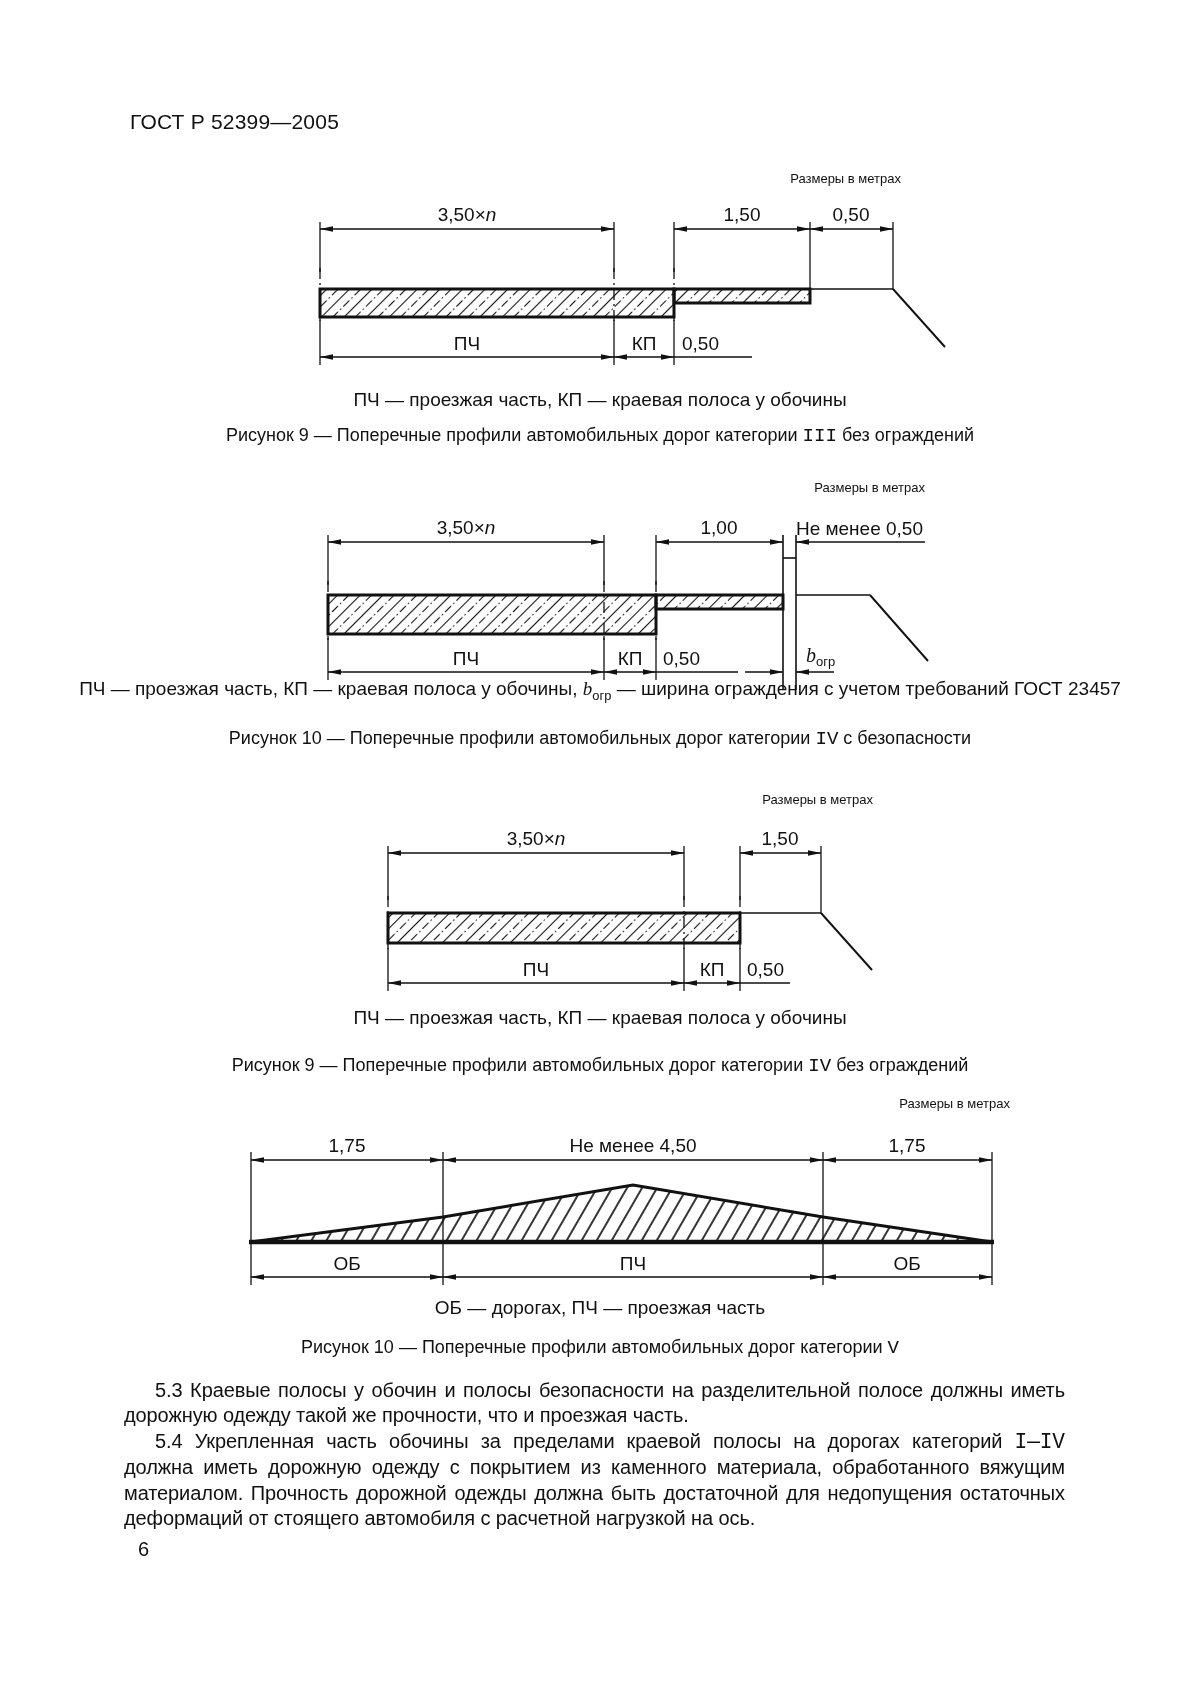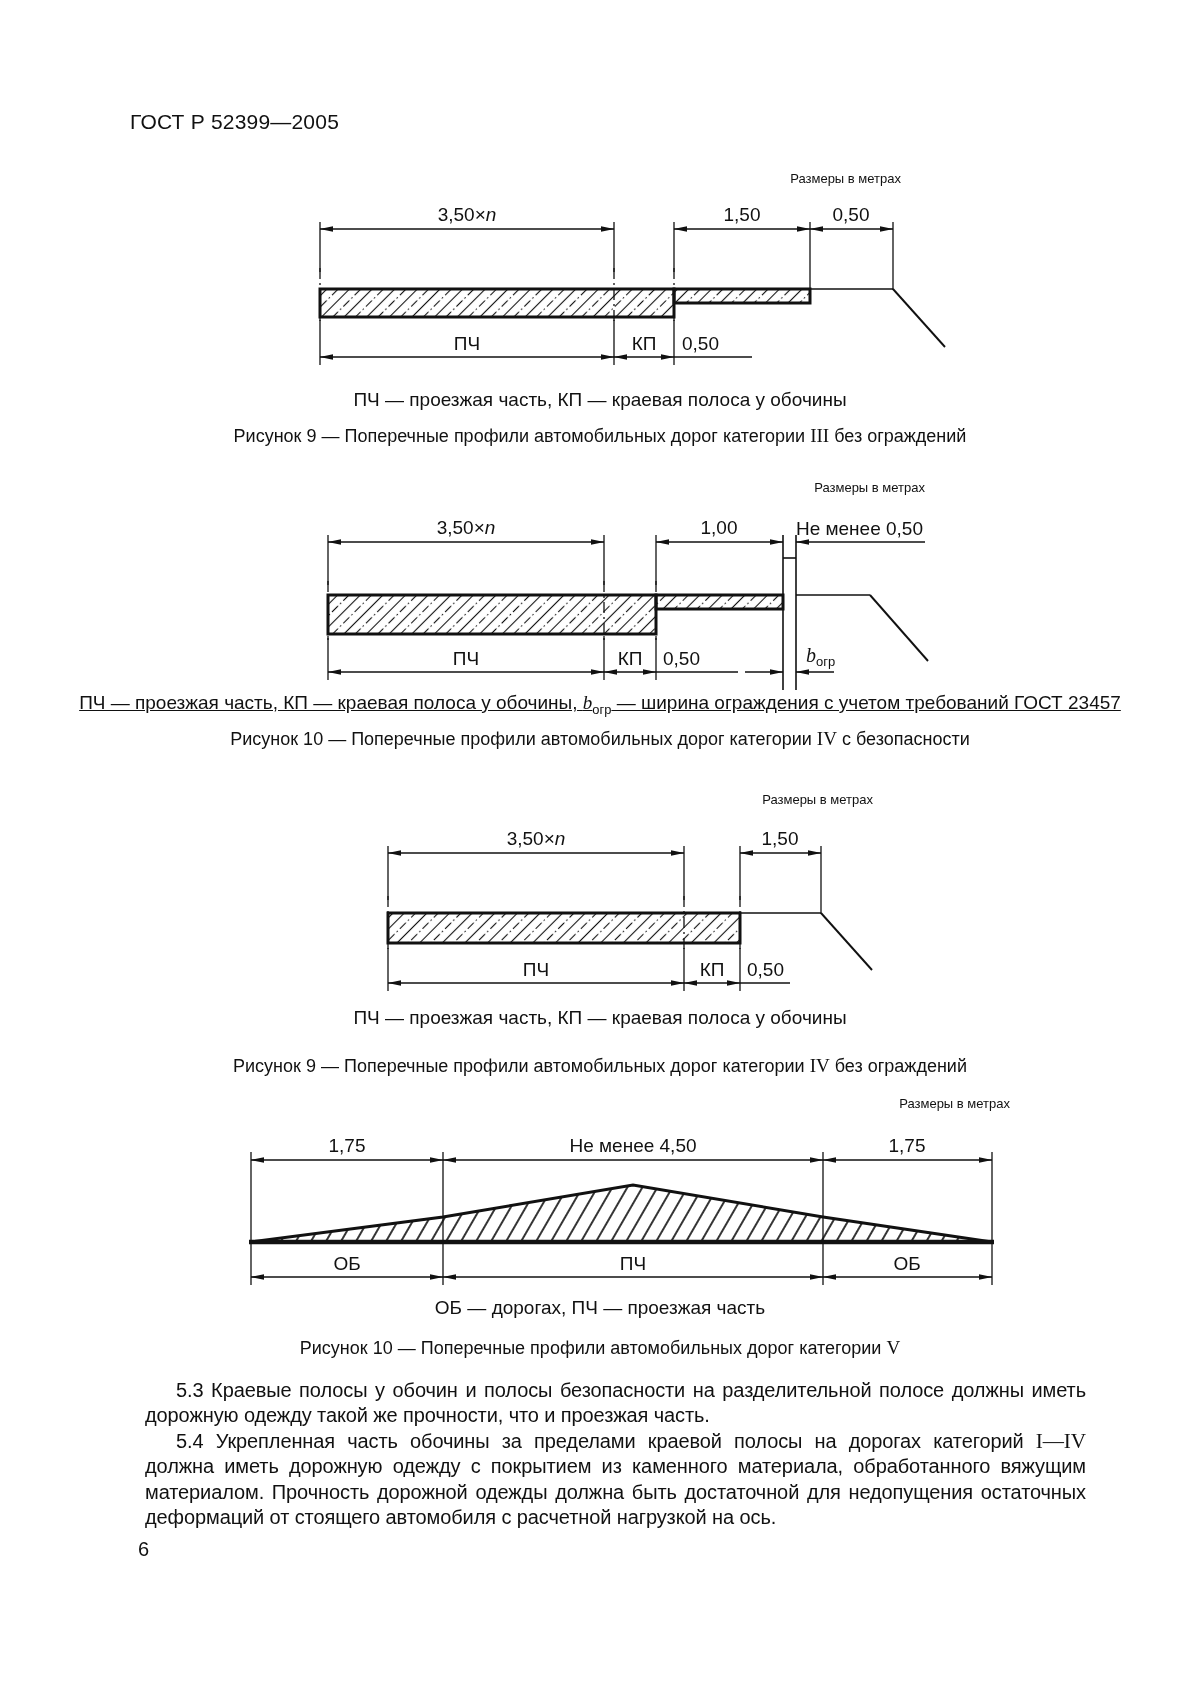--- a/index.html
+++ b/index.html
@@ -4,24 +4,24 @@
 <style>
   html,body{margin:0;padding:0;background:#fff;}
   body{width:1200px;height:1697px;position:relative;font-family:"Liberation Sans",sans-serif;color:#111;overflow:hidden;}
   .abs{position:absolute;}
   .page-svg{position:absolute;left:0;top:0;}
   .hdr{left:130px;top:110px;font-size:21px;font-weight:normal;letter-spacing:.2px;}
   .units{font-size:13px;white-space:nowrap;}
   .centerline{left:0;width:1200px;text-align:center;white-space:nowrap;}
   .legend{font-size:19px;}
   .caption{font-size:18px;}
-  .roman{font-family:Liberation Serif, serif;font-size:1.06em;}
+  .roman{font-family:Liberation Mono, monospace;font-size:1.06em;}
   .bsym{font-family:"Liberation Serif",serif;font-style:italic;}
   .bsub{font-size:0.68em;vertical-align:sub;}
-  .para{left:124px;width:941px;text-align:justify;font-size:20px;line-height:25.4px;letter-spacing:-0.1px;margin-left:21px;}
+  .para{left:124px;width:941px;text-align:justify;font-size:20px;line-height:25.4px;letter-spacing:-0.1px;}
   .indent{text-indent:31px;}
   .pagenum{left:138px;top:1538px;font-size:20px;}
   
   .dim{stroke:#111;stroke-width:1.4;marker-start:url(#arr);marker-end:url(#arr);}
   .dimE{stroke:#111;stroke-width:1.4;marker-end:url(#arr);}
   .dimS{stroke:#111;stroke-width:1.4;marker-start:url(#arr);}
   .ln{stroke:#111;stroke-width:1.4;}
   .ext{stroke:#111;stroke-width:1.3;}
   .extdd{stroke:#111;stroke-width:1.3;stroke-dasharray:11 4 2 4;}
   .mid{stroke:#111;stroke-width:1.6;}
@@ -201,21 +201,21 @@
 <div class="abs hdr">ГОСТ Р 52399—2005</div>
 
 <div class="abs units" style="right:299px;top:171px;">Размеры в метрах</div>
 <div class="abs units" style="right:275px;top:480px;">Размеры в метрах</div>
 <div class="abs units" style="right:327px;top:792px;">Размеры в метрах</div>
 <div class="abs units" style="right:190px;top:1096px;">Размеры в метрах</div>
 
 <div class="abs centerline legend" style="top:389px;">ПЧ — проезжая часть, КП — краевая полоса у обочины</div>
 <div class="abs centerline caption" style="top:425px;"><span>Рисунок 9 — Поперечные профили автомобильных дорог категории </span><span class="roman">III</span><span> без ограждений</span></div>
 
-<div class="abs centerline legend" style="top:692px;text-decoration:underline;"><span>ПЧ — проезжая часть, КП — краевая полоса у обочины, </span><span class="bsym">b</span><span class="bsub">огр</span><span> — ширина ограждения с учетом требований ГОСТ 23457</span></div>
+<div class="abs centerline legend" style="top:678px;"><span>ПЧ — проезжая часть, КП — краевая полоса у обочины, </span><span class="bsym">b</span><span class="bsub">огр</span><span> — ширина ограждения с учетом требований ГОСТ 23457</span></div>
 <div class="abs centerline caption" style="top:728px;"><span>Рисунок 10 — Поперечные профили автомобильных дорог категории </span><span class="roman">IV</span><span> с безопасности</span></div>
 
 <div class="abs centerline legend" style="top:1007px;">ПЧ — проезжая часть, КП — краевая полоса у обочины</div>
 <div class="abs centerline caption" style="top:1055px;"><span>Рисунок 9 — Поперечные профили автомобильных дорог категории </span><span class="roman">IV</span><span> без ограждений</span></div>
 
 <div class="abs centerline legend" style="top:1297px;">ОБ — дорогах, ПЧ — проезжая часть</div>
 <div class="abs centerline caption" style="top:1337px;"><span>Рисунок 10 — Поперечные профили автомобильных дорог категории </span><span class="roman">V</span><span></span></div>
 
 <div class="abs para indent" style="top:1378px;">5.3  Краевые полосы у обочин и полосы безопасности на разделительной полосе должны иметь дорожную одежду такой же прочности, что и проезжая часть.</div>
 <div class="abs para indent" style="top:1429px;"><span>5.4  Укрепленная часть обочины за пределами краевой полосы на дорогах категорий </span><span class="roman">I—IV</span><span> должна иметь дорожную одежду с покрытием из каменного материала, обработанного вяжущим материалом. Прочность дорожной одежды должна быть достаточной для недопущения остаточных деформаций от стоящего автомобиля с расчетной нагрузкой на ось.</span></div>

